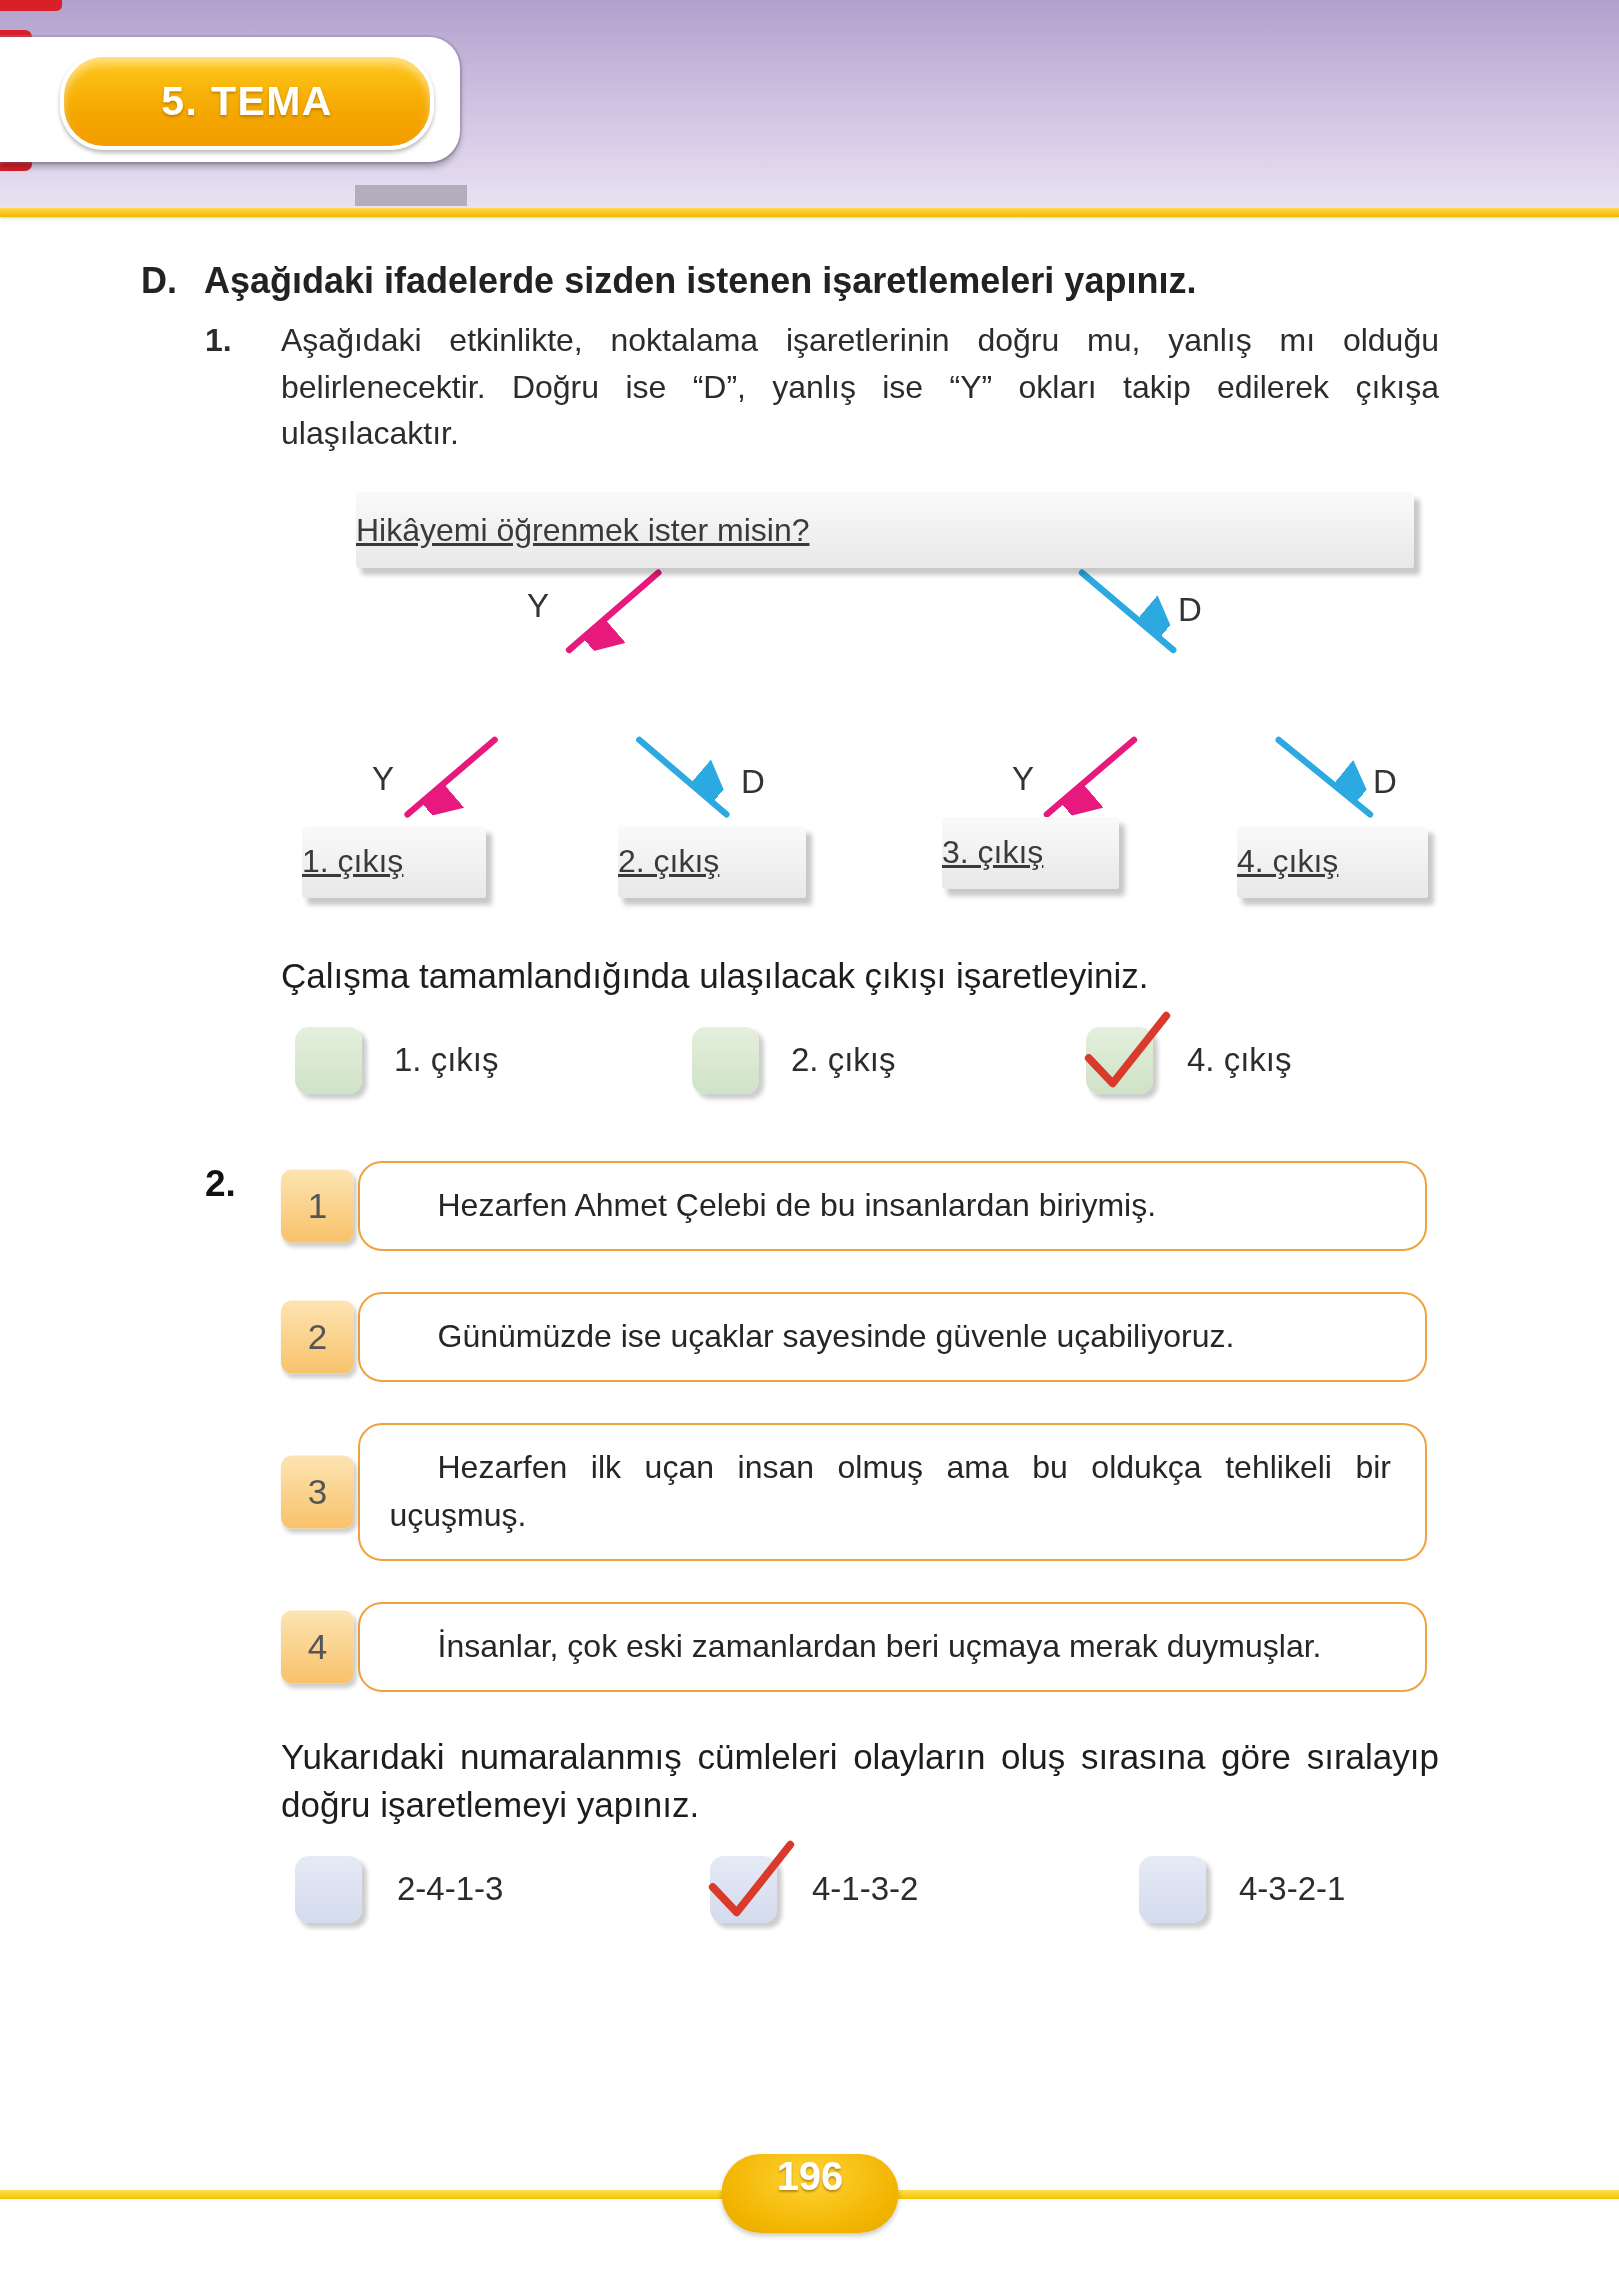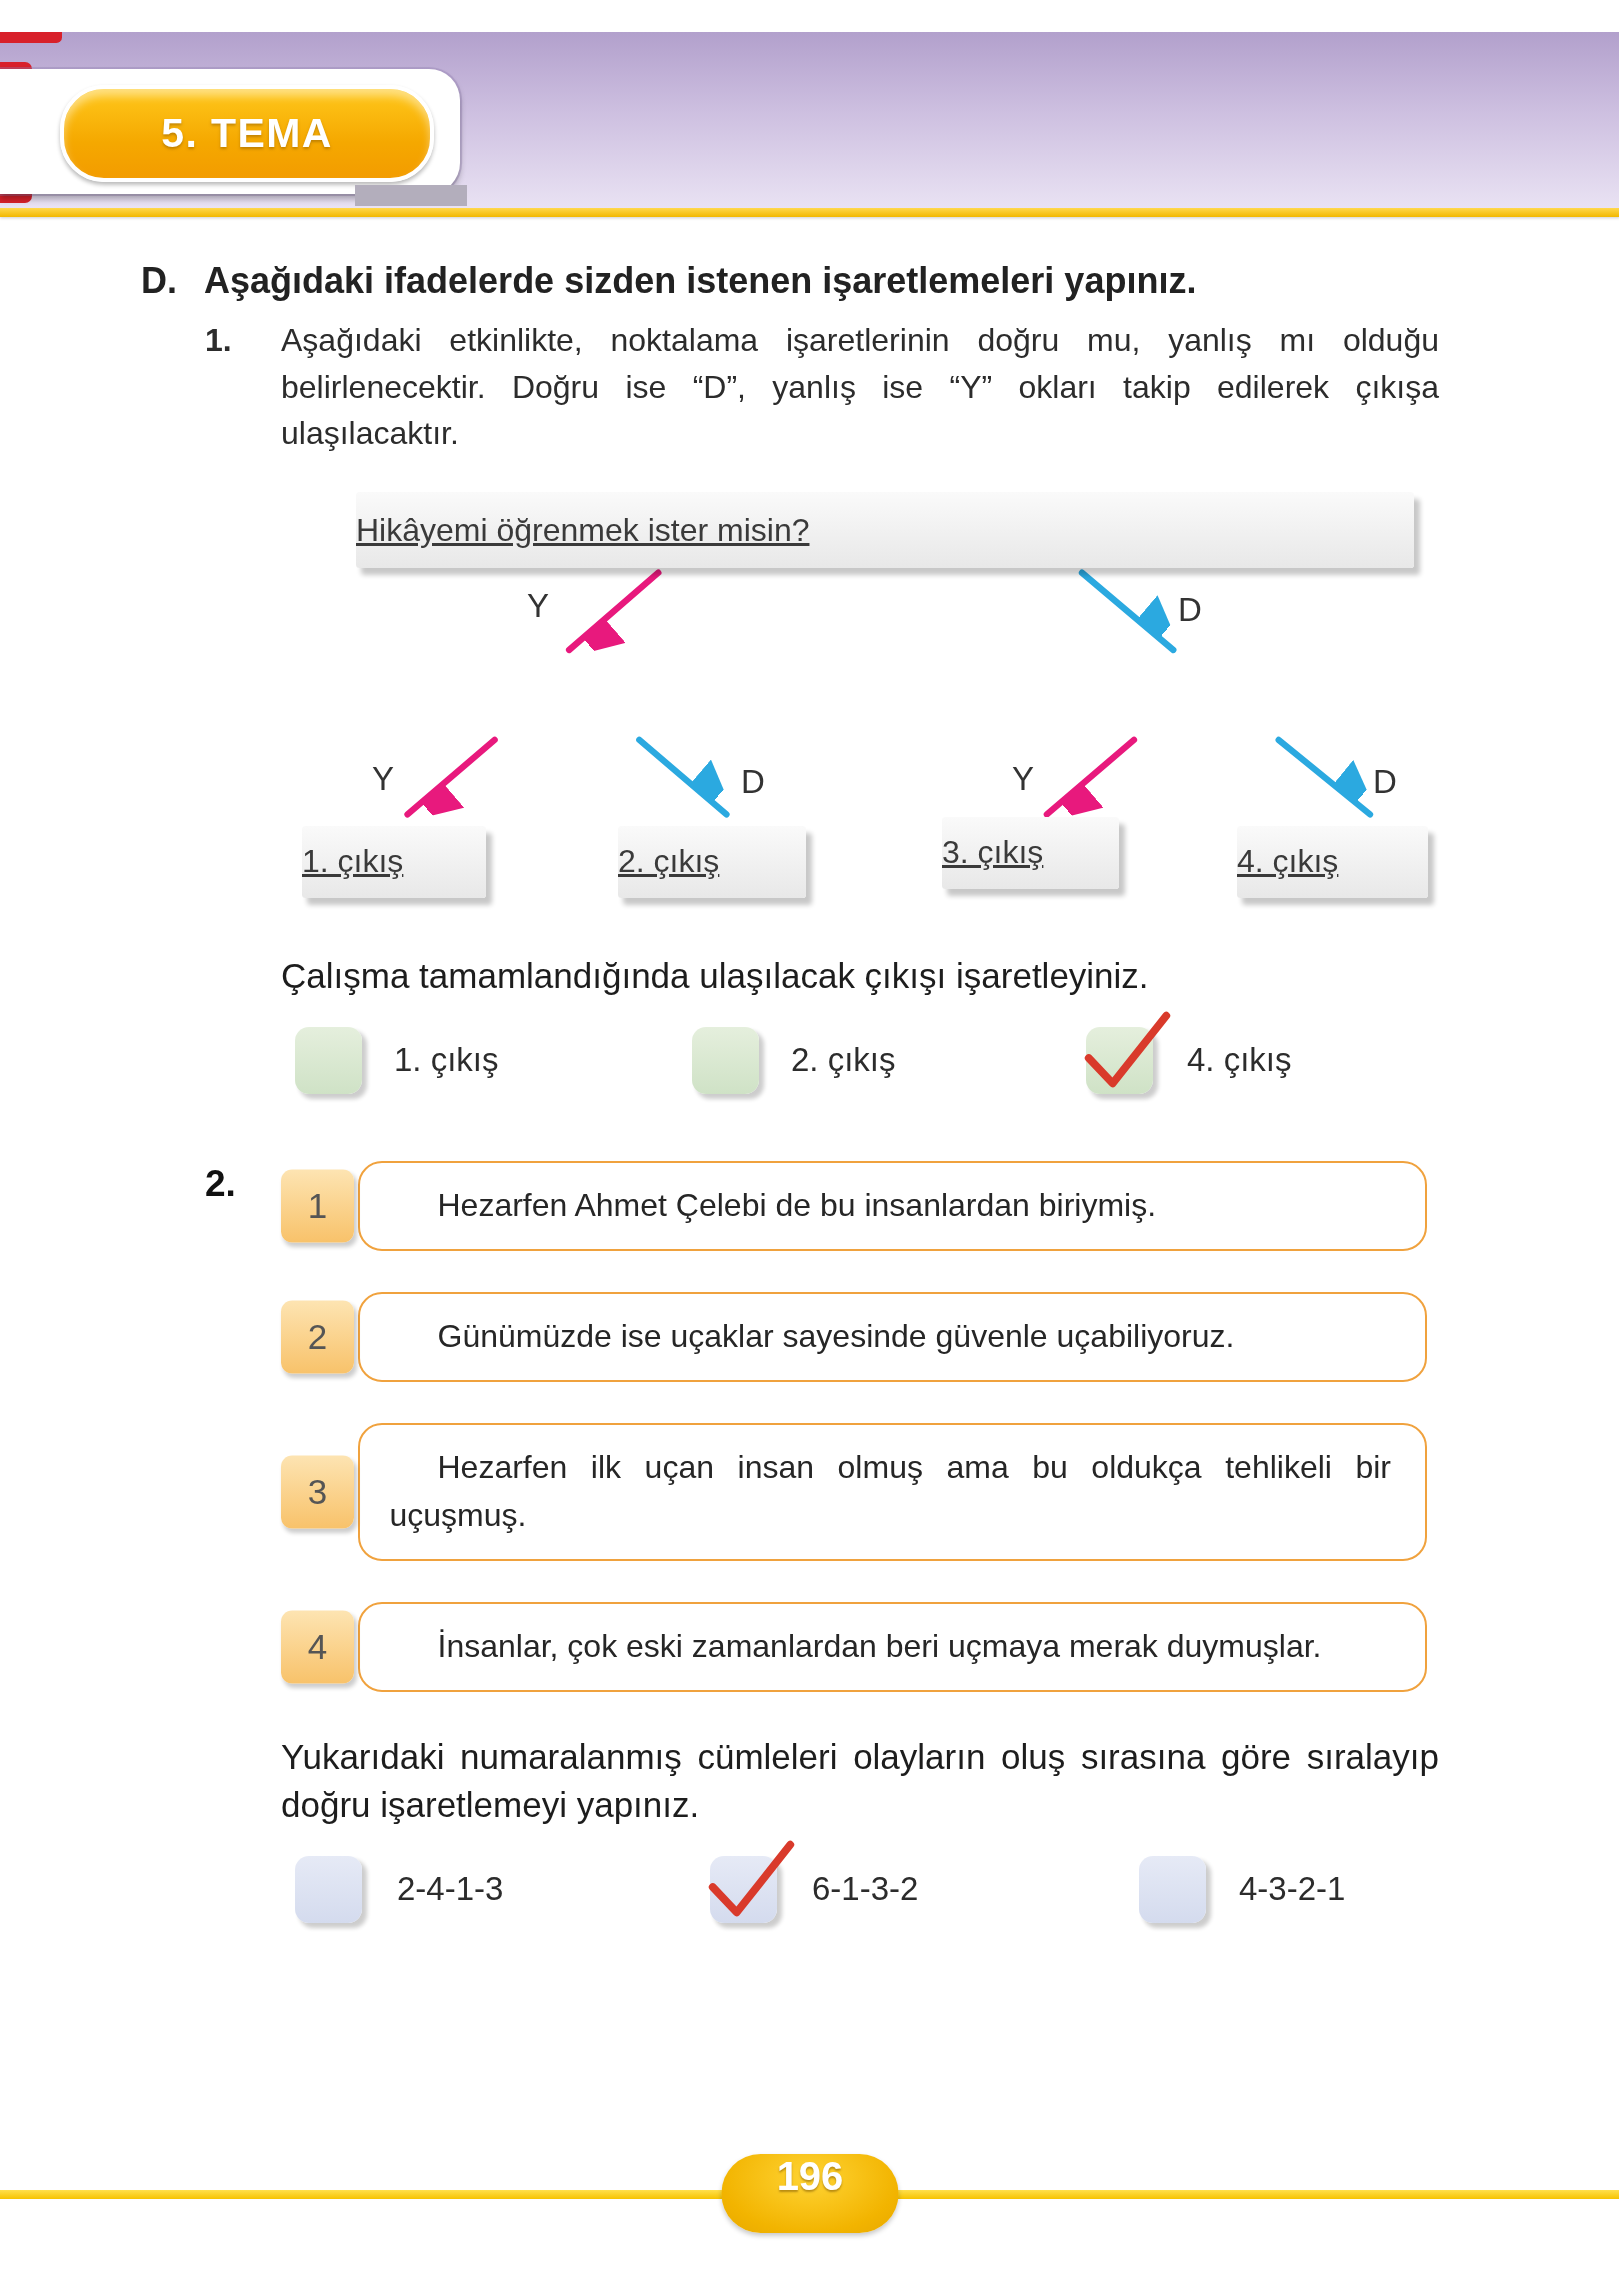--- a/index.html
+++ b/index.html
@@ -2,22 +2,22 @@
 <html style="--accent-pink: #e8197d; --accent-blue: #2ba9e0; --accent-orange: #f0a23e; --check-red: #d93a2b;font-size:11.2px"><head>
 <meta charset="utf-8">
 <style>
   html,body{margin:0;padding:0;}
   body{
     width:1620px;height:2284px;position:relative;overflow:hidden;
     background:#fff;color:#222;
     font-family:"Liberation Sans","DejaVu Sans",sans-serif;
   }
   
-  .header-band{position:relative;height:176px;
-    background:linear-gradient(180deg,#b2a0cc 0%,#cdbfe0 45%,#e9e2f3 100%);margin-top:32px;}
+  .header-band{position:relative;height:208px;
+    background:linear-gradient(180deg,#b2a0cc 0%,#cdbfe0 45%,#e9e2f3 100%);}
   .gold-rule{height:9.1px;background:linear-gradient(#ffd84d,#f2b800);
     box-shadow:0 2.1px 2.8px rgba(0,0,0,.18);}
   .tema-red{position:absolute;left:0;top:29.5px;width:32px;height:141px;
     background:#d8202a;border-radius:0 7px 7px 0;}
   .tema-red-top{position:absolute;left:0;top:0;width:62px;height:11.2px;
     background:#d8202a;border-radius:0 0 5.6px 0;}
   .tema-tab{position:absolute;left:0;top:37px;width:460px;height:125px;
     background:#fff;border-radius:0 31px 31px 0;
     box-shadow:0 4.9px 6.3px rgba(0,0,0,.28),0 0 0 2.1px rgba(150,130,180,.35);}
   .tema-pill{position:absolute;left:60px;top:53px;width:366px;height:89px;
@@ -216,21 +216,21 @@
   <span class="opt-box blue" style="left:295px">
     
   </span>
   <span class="opt-label" style="left:397px">2-4-1-3</span>
 
   <span class="opt-box blue" style="left:710px">
     <svg class="check" viewBox="0 0 146 146">
         <path d="M18 78 L52 114 L128 18"></path>
       </svg>
   </span>
-  <span class="opt-label" style="left:812px">6-1-3-2</span>
+  <span class="opt-label" style="left:812px">4-1-3-2</span>
 
   <span class="opt-box blue" style="left:1139px">
     
   </span>
   <span class="opt-label" style="left:1239px">4-3-2-1</span>
 </div>
 
 <div class="footer">
   <div class="footer-line"></div>
   <div class="page-badge">

